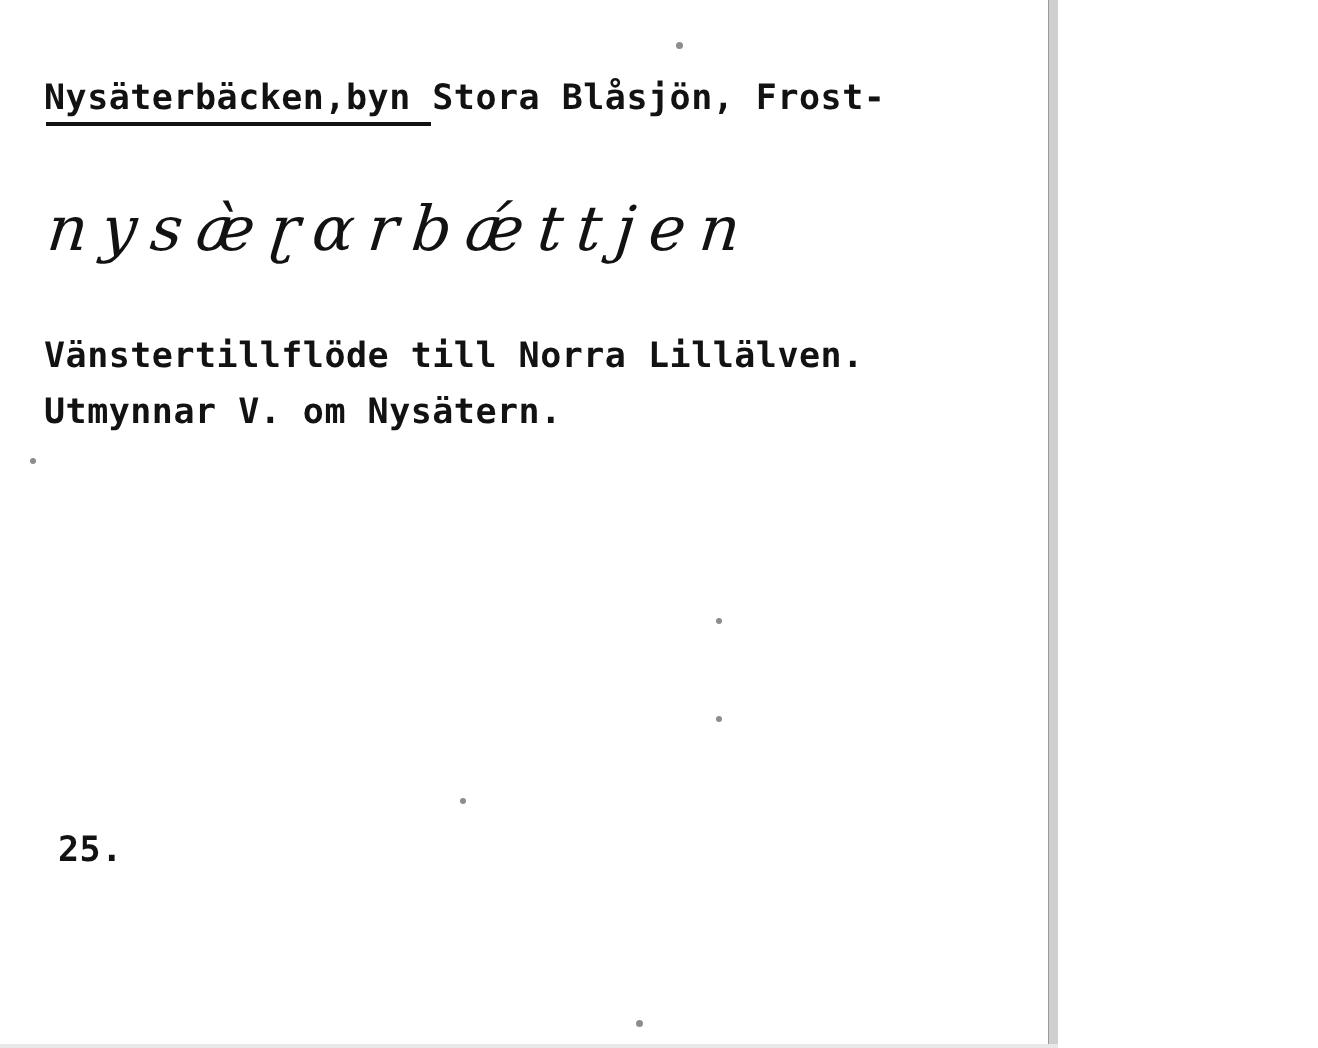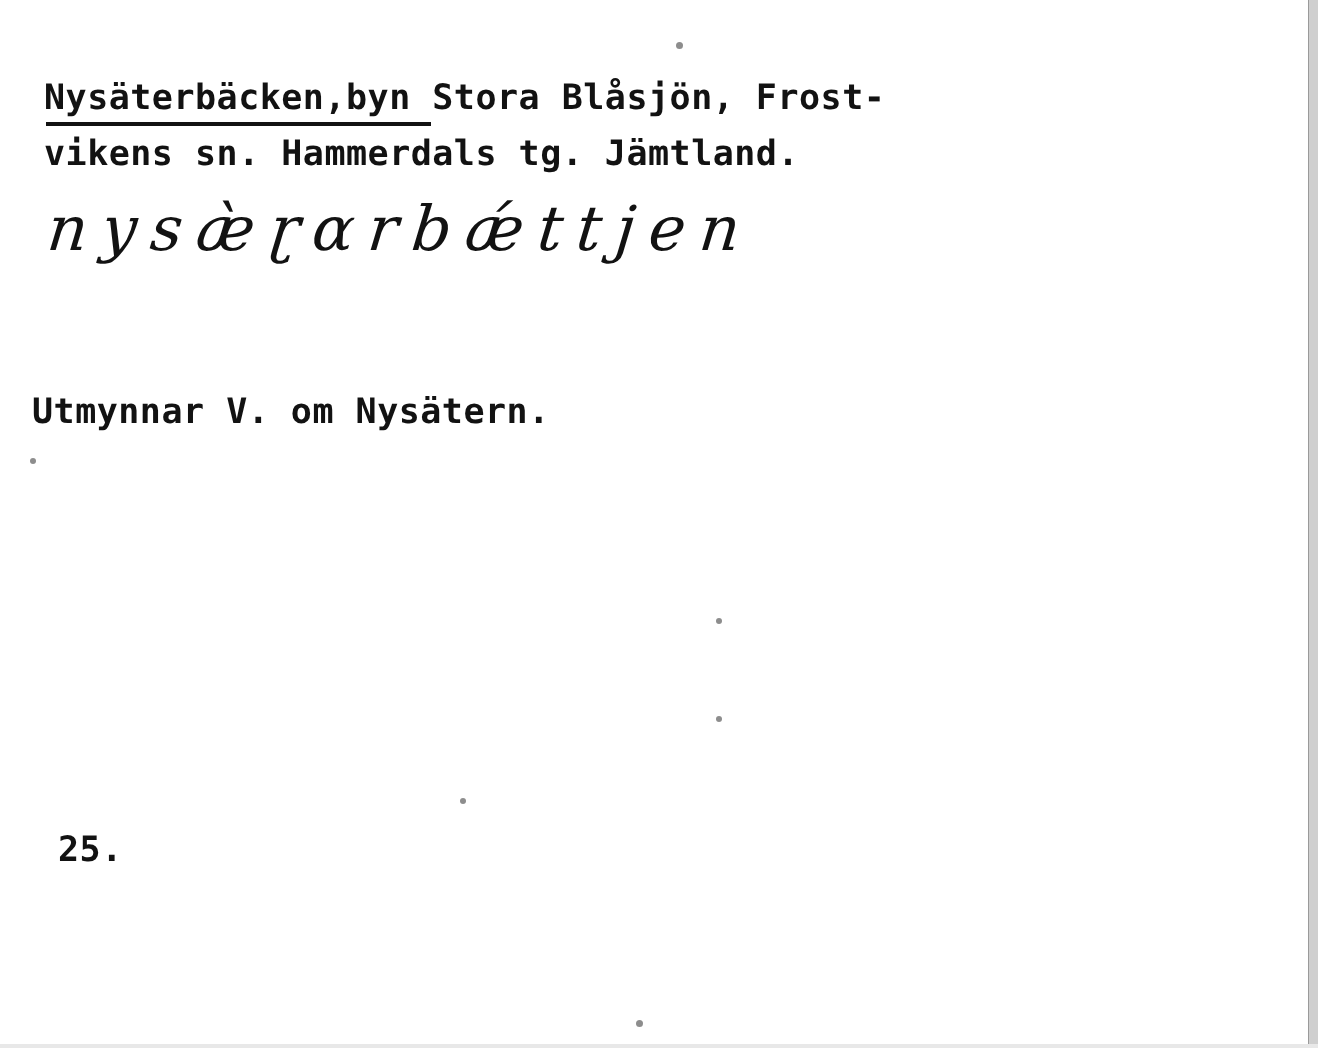--- a/index.html
+++ b/index.html
@@ -2,21 +2,21 @@
 <html><head>
 <meta charset="utf-8">
 <style>
   html, body {
     margin: 0;
     padding: 0;
     background: #ffffff;
   }
   #card {
     position: relative;
-    width: 1318px;
+    width: 1058px;
     height: 1048px;
     background: #ffffff;
     overflow: hidden;
     font-family: "DejaVu Sans Mono", monospace;
     color: #161616;
   }
   
   #right-edge {
     position: absolute;
     top: 0;
@@ -60,21 +60,21 @@
     left: 44px;
     top: 134px;
     font-size: 35px;
   }
   #desc-line1 {
     left: 44px;
     top: 336px;
     font-size: 35px;
   }
   #desc-line2 {
-    left: 32px;
+    left: 44px;
     top: 392px;
     font-size: 35px;
   }
   #card-number {
     left: 58px;
     top: 798px;
     font-size: 35px;
     margin-top: 32px;
   }
   #attribution {
@@ -111,26 +111,26 @@
 </style>
 </head>
 <body>
 
 <div id="card">
 
   <div class="typed" id="headword-line1">Nysäterbäcken,byn Stora Blåsjön, Frost-</div>
 
   <div id="headword-underline"></div>
 
-  <div class="typed" id="headword-line2">vikens sn. Hammerdals tg. Jämtland.</div>
 
   <div id="phonetic">
     <div id="phonetic-text">nysæ̀ɽɑrbǽttjen</div>
   </div>
 
+  <div class="typed" id="desc-line1">Vänstertillflöde till Norra Lillälven.</div>
 
   <div class="typed" id="desc-line2">Utmynnar V. om Nysätern.</div>
 
   <div class="typed" id="card-number">25.</div>
 
 
   <span class="speck" style="left:676px; top:42px; width:7px; height:7px;"></span>
   <span class="speck" style="left:30px; top:458px; width:6px; height:6px;"></span>
   <span class="speck" style="left:716px; top:618px; width:6px; height:6px;"></span>
   <span class="speck" style="left:716px; top:716px; width:6px; height:6px;"></span>

